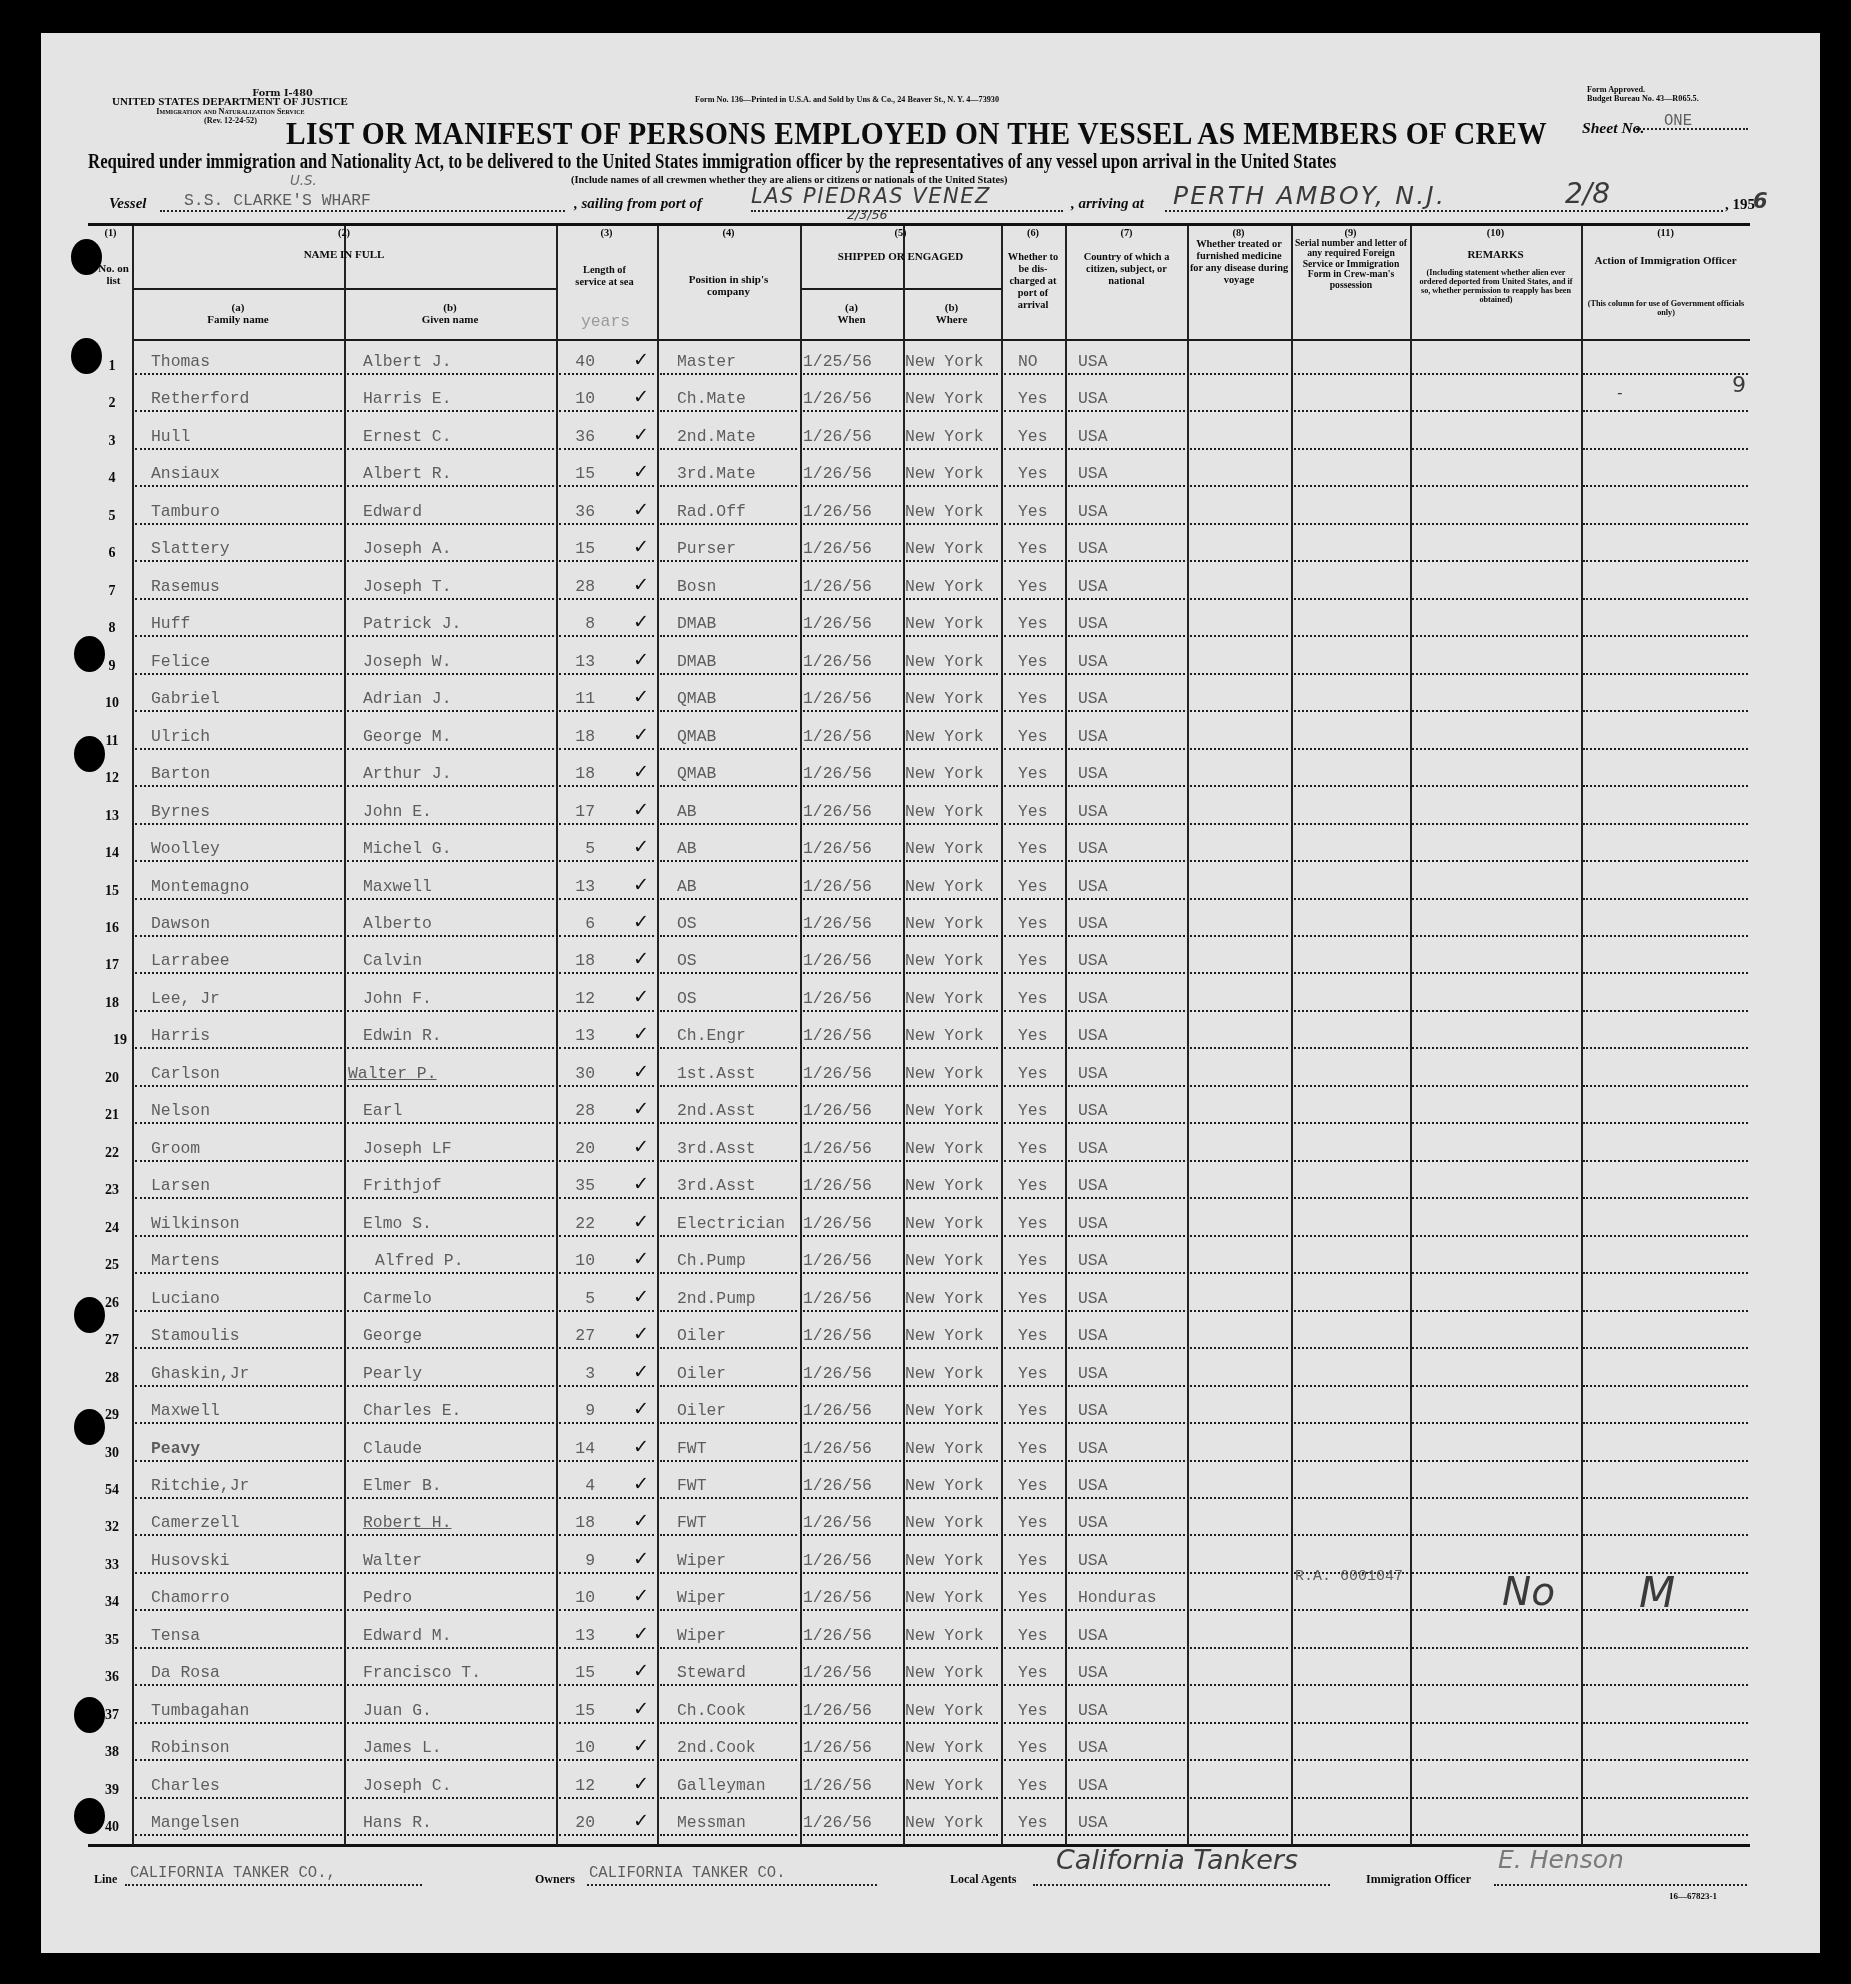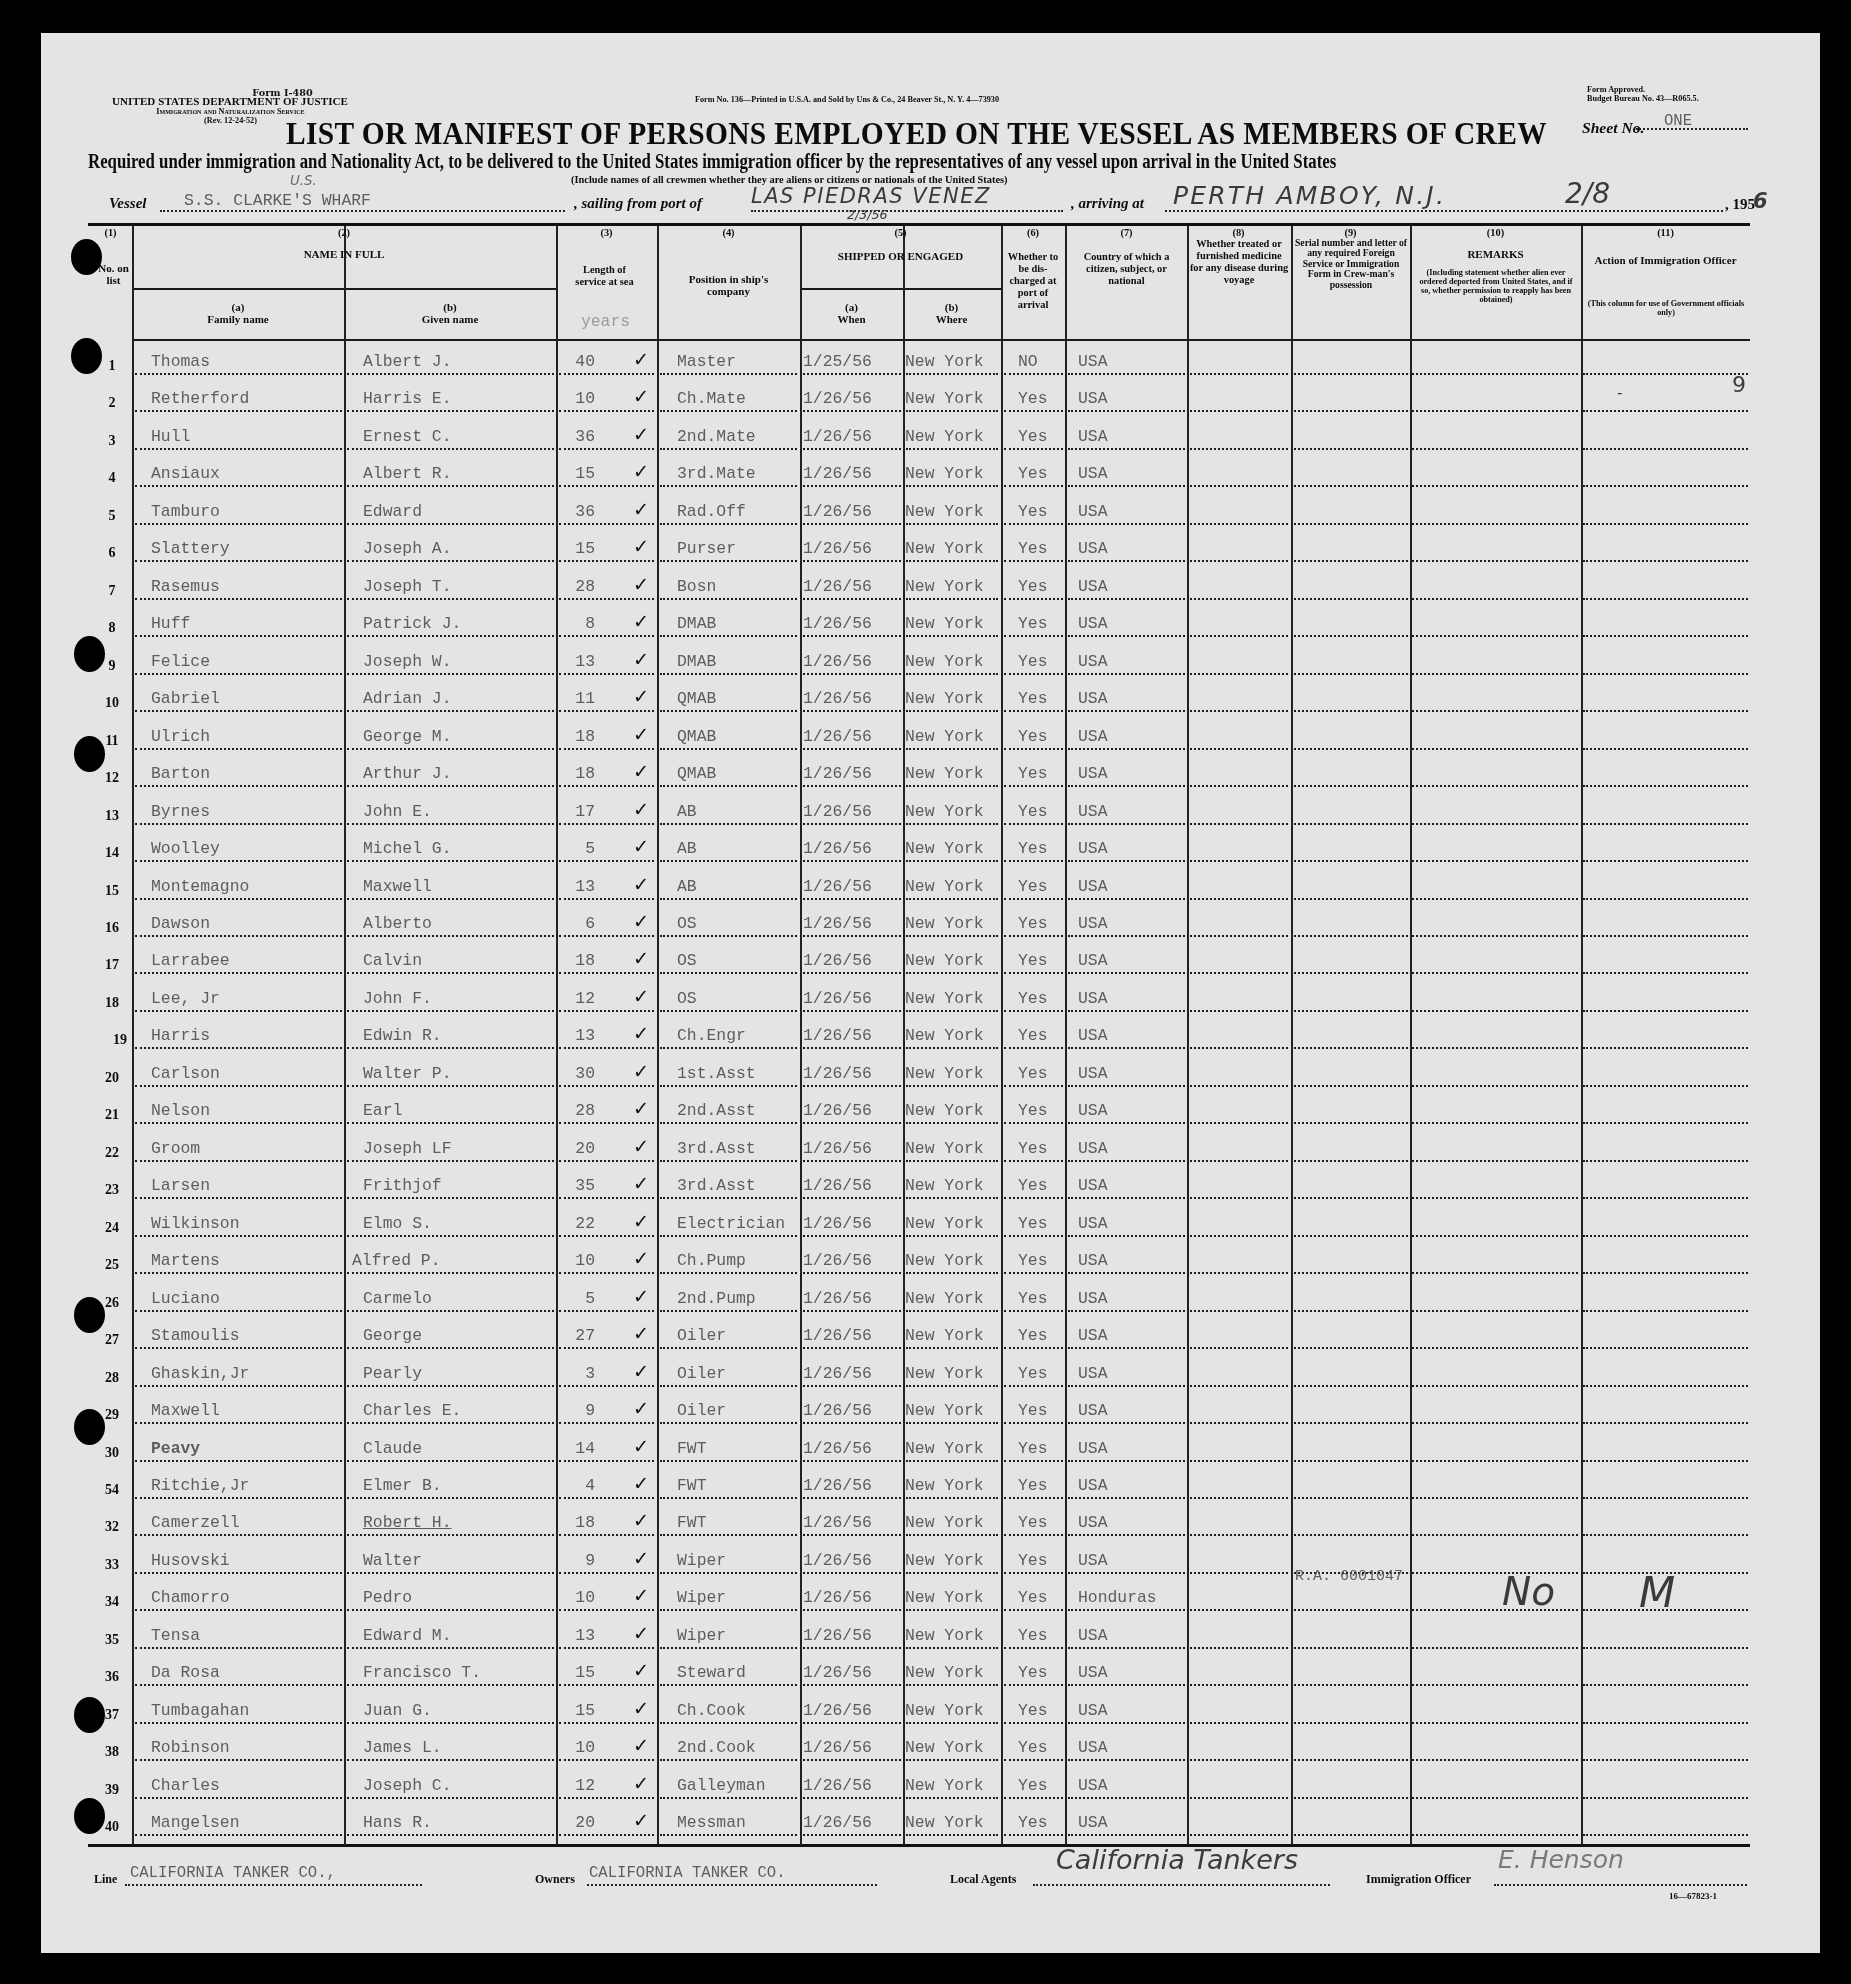--- a/index.html
+++ b/index.html
@@ -628,21 +628,21 @@
       <div class="dots" style="left: 1004px; width: 59px; top: 31px;"></div>
       <div class="dots" style="left: 1068px; width: 117px; top: 31px;"></div>
       <div class="dots" style="left: 1190px; width: 98px; top: 31px;"></div>
       <div class="dots" style="left: 1294px; width: 114px; top: 31px;"></div>
       <div class="dots" style="left: 1412px; width: 166px; top: 31px;"></div>
       <div class="dots" style="left: 1583px; width: 165px; top: 31px;"></div>
     </div>
     <div class="row" style="top: 1054px; width: 1851px;">
       <div class="rownum bserif" style="top: 16.4px;">20</div>
       <div class="cell mono" style="left: 151px; top: 10.4px;">Carlson</div>
-      <div class="cell mono" style="left: 363px; top: 10.4px;">Walter P.</div>
+      <div class="cell mono" style="left: 348px; top: 10.4px; text-decoration: underline;">Walter P.</div>
       <div class="cell mono" style="left: 558px; top: 10.4px; width: 37px; text-align: right;">30</div>
       <div class="cell mono" style="left: 677px; top: 10.4px;">1st.Asst</div>
       <div class="cell mono" style="left: 803px; top: 10.4px;">1/26/56</div>
       <div class="cell mono" style="left: 905px; top: 10.4px;">New York</div>
       <div class="cell mono" style="left: 1018px; top: 10.4px;">Yes</div>
       <div class="cell mono" style="left: 1078px; top: 10.4px;">USA</div>
       <div class="tick" style="left: 633px; top: 6px;">✓</div>
       <div class="dots" style="left: 135px; width: 207px; top: 31px;"></div>
       <div class="dots" style="left: 347px; width: 207px; top: 31px;"></div>
       <div class="dots" style="left: 559px; width: 95px; top: 31px;"></div>
@@ -748,21 +748,21 @@
       <div class="dots" style="left: 1004px; width: 59px; top: 31px;"></div>
       <div class="dots" style="left: 1068px; width: 117px; top: 31px;"></div>
       <div class="dots" style="left: 1190px; width: 98px; top: 31px;"></div>
       <div class="dots" style="left: 1294px; width: 114px; top: 31px;"></div>
       <div class="dots" style="left: 1412px; width: 166px; top: 31px;"></div>
       <div class="dots" style="left: 1583px; width: 165px; top: 31px;"></div>
     </div>
     <div class="row" style="top: 1241px; width: 1851px;">
       <div class="rownum bserif" style="top: 16.4px;">25</div>
       <div class="cell mono" style="left: 151px; top: 10.4px;">Martens</div>
-      <div class="cell mono" style="left: 352px; top: 10.4px;">Alfred P.</div>
+      <div class="cell mono" style="left: 375px; top: 10.4px;">Alfred P.</div>
       <div class="cell mono" style="left: 558px; top: 10.4px; width: 37px; text-align: right;">10</div>
       <div class="cell mono" style="left: 677px; top: 10.4px;">Ch.Pump</div>
       <div class="cell mono" style="left: 803px; top: 10.4px;">1/26/56</div>
       <div class="cell mono" style="left: 905px; top: 10.4px;">New York</div>
       <div class="cell mono" style="left: 1018px; top: 10.4px;">Yes</div>
       <div class="cell mono" style="left: 1078px; top: 10.4px;">USA</div>
       <div class="tick" style="left: 633px; top: 6px;">✓</div>
       <div class="dots" style="left: 135px; width: 207px; top: 31px;"></div>
       <div class="dots" style="left: 347px; width: 207px; top: 31px;"></div>
       <div class="dots" style="left: 559px; width: 95px; top: 31px;"></div>

